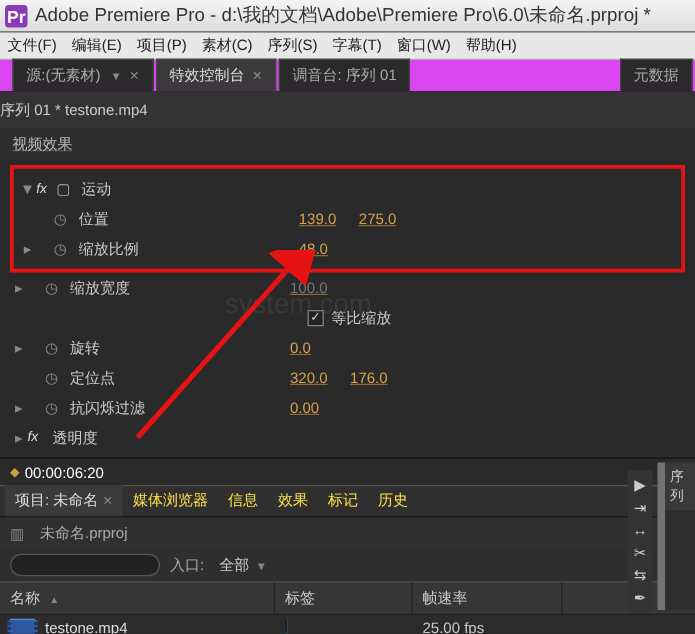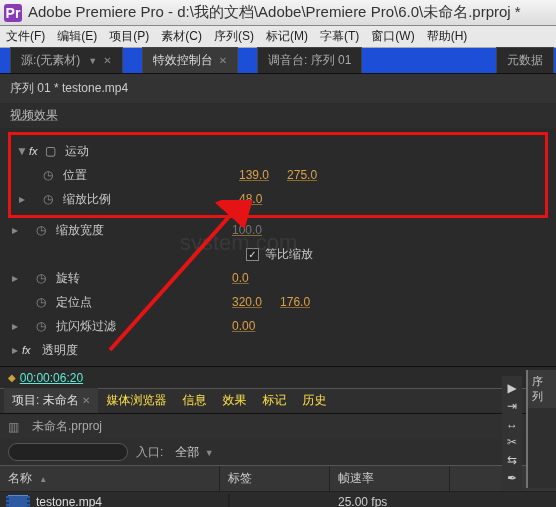--- a/index.html
+++ b/index.html
@@ -8,46 +8,46 @@
 
 .titlebar { height: 26px; background: linear-gradient(#f4f4f4,#dcdcdc); display: flex; align-items: center; padding: 0 4px; border-bottom: 1px solid #888; }
 .app-icon { width: 18px; height: 18px; background: #8a3ab9; border-radius: 3px; margin-right: 6px; color: #fff; display: flex; align-items: center; justify-content: center; font-size: 14px; font-weight: bold; }
 .titlebar-text { color: #333; font-size: 15px; }
 
 
 .menubar { height: 22px; background: #e8e8e8; display: flex; align-items: center; border-bottom: 1px solid #aaa; }
 .menu-item { padding: 2px 6px; color: #222; cursor: pointer; }
 
 
-.tabrow { height: 26px; background: #1d4ed8; display: flex; align-items: flex-end; gap: 17px; padding-left: 10px; border-bottom: 1px solid #111; }
+.tabrow { height: 26px; background: #d946ef; display: flex; align-items: flex-end; gap: 0; padding-left: 10px; border-bottom: 1px solid #111; }
 .tab { padding: 4px 10px; background: #2a2a2a; color: #aaa; border: 1px solid #444; border-bottom: none; margin-right: 2px; cursor: pointer; position: relative; display: flex; align-items: center; gap: 6px; }
 .tab.active { background: #3a3a3a; color: #ddd; }
 .tab-close { font-size: 10px; color: #888; }
 .tab-spacer { flex: 1; }
 
 
-.seq-title { padding: 6px 10px; color: #ccc; background: #333; }
+.seq-title { padding: 6px 0; color: #ccc; background: #333; }
 .section-header { padding: 4px 10px; color: #bbb; background: #2d2d2d; text-decoration: underline; text-decoration-color: #555; }
 
 .effects-body { position: relative; padding: 4px 8px; }
 .red-box { border: 3px solid #e51313; padding: 4px; }
 .prop-row { display: flex; align-items: center; height: 24px; }
 .tw { width: 14px; text-align: center; color: #888; cursor: pointer; display: inline-flex; justify-content: center; align-items: center; }
 .fx-badge { width: 16px; font-size: 11px; color: #ddd; font-style: italic; }
 .sq-icon { width: 16px; color: #aaa; }
 .stopwatch { width: 16px; color: #888; }
 .prop-name { flex: 0 0 180px; color: #ccc; padding-left: 4px; }
 .prop-val { color: #d9a24a; text-decoration: underline; text-decoration-color: #8a6a30; margin-right: 18px; cursor: ew-resize; }
 .checkbox-row { display: flex; align-items: center; height: 24px; padding-left: 238px; color: #ccc; }
 .cb { width: 13px; height: 13px; border: 1px solid #888; background: #222; display: inline-flex; align-items: center; justify-content: center; margin-right: 6px; color: #ddd; font-size: 10px; }
 .dim { color: #777; }
 
 .timecode-row { height: 22px; padding: 2px 8px; border-top: 1px solid #111; display: flex; align-items: center; gap: 4px; background: #2a2a2a; }
 .tc-diamond { color: #c9a23a; font-size: 10px; }
-.timecode { color: #5eead4; text-decoration: underline; }
+.timecode { color: #ffffff; }
 
 
 .project-tabs { height: 26px; background: #2f2f2f; display: flex; align-items: flex-end; padding-left: 4px; border-top: 1px solid #555; border-bottom: 1px solid #111; }
 .ptab { padding: 4px 8px; color: #fde047; cursor: pointer; }
 .ptab.active { background: #3a3a3a; color: #ddd; }
 .proj-header { display: flex; align-items: center; padding: 4px 8px; color: #aaa; background: #303030; }
 .bin-icon { width: 18px; color: #888; margin-right: 6px; }
 .proj-count { margin-left: auto; color: #aaa; }
 .proj-filter { display: flex; align-items: center; gap: 8px; padding: 4px 8px; background: #2e2e2e; }
 .search-input { background: #222; border: 1px solid #555; border-radius: 10px; height: 18px; width: 120px; color: #ccc; padding: 0 8px; font-size: 11px; }
@@ -68,21 +68,21 @@
 .clip-icon::before { left: -3px; }
 .clip-icon::after { right: -3px; }
 .gr-name { width: 192px; color: #ddd; }
 .gr-label { width: 110px; }
 .swatch { width: 14px; height: 14px; background: #4aa0d8; border: 1px solid #222; }
 .gr-rate { width: 120px; color: #ccc; }
 
 
 .right-strip { position: absolute; right: 34px; top: 376px; width: 20px; background: #333; display: flex; flex-direction: column; gap: 2px; padding: 4px 2px; }
 .tool-btn { width: 16px; height: 16px; color: #ccc; display: flex; align-items: center; justify-content: center; cursor: pointer; }
-.seq-stub { position: absolute; right: 0; top: 370px; width: 30px; height: 118px; background: #2f2f2f; border-left: 2px solid #737373; }
+.seq-stub { position: absolute; right: 0; top: 370px; width: 30px; height: 118px; background: #2f2f2f; border-left: 6px solid #737373; }
 .seq-stub-tab { background: #3a3a3a; color: #ccc; padding: 4px; font-size: 11px; }
 
 
 .watermark { position: absolute; left: 180px; top: 230px; color: #555; opacity: .35; font-size: 22px; pointer-events: none; }
 .watermark .big { font-size: 34px; display: block; }
 
 
 .arrow-svg { position: absolute; left: 90px; top: 200px; pointer-events: none; }
 </style>
 </head>
@@ -92,21 +92,20 @@
   <div class="app-icon">Pr</div>
   <div class="titlebar-text">Adobe Premiere Pro - d:\我的文档\Adobe\Premiere Pro\6.0\未命名.prproj *</div>
 </div>
 
 <div class="menubar">
   <div class="menu-item">文件(F)</div>
   <div class="menu-item">编辑(E)</div>
   <div class="menu-item">项目(P)</div>
   <div class="menu-item">素材(C)</div>
   <div class="menu-item">序列(S)</div>
-  <div class="menu-item">标记(M)</div>
   <div class="menu-item">字幕(T)</div>
   <div class="menu-item">窗口(W)</div>
   <div class="menu-item">帮助(H)</div>
 </div>
 
 <div class="tabrow">
   <div class="tab">
     <span>源:(无素材)</span>
     <span class="chev">▼</span>
     <span class="tab-close">✕</span>

